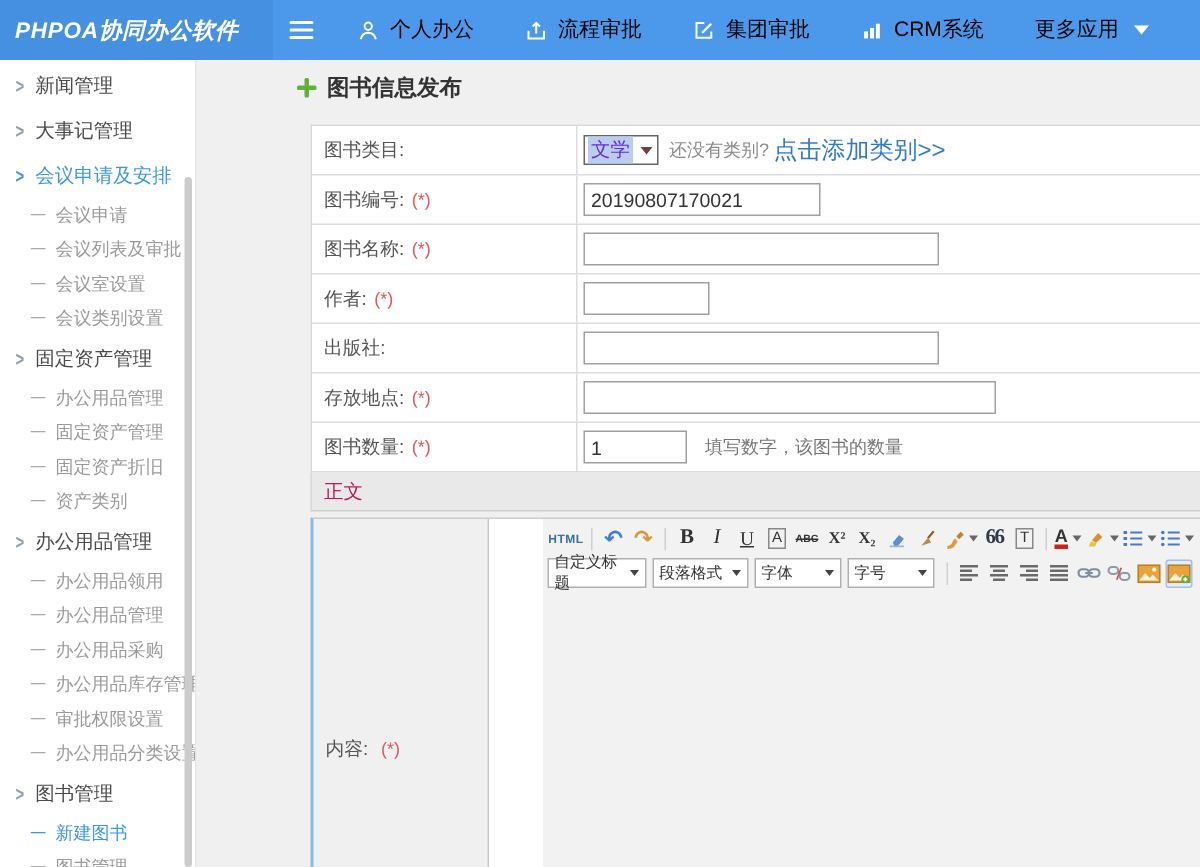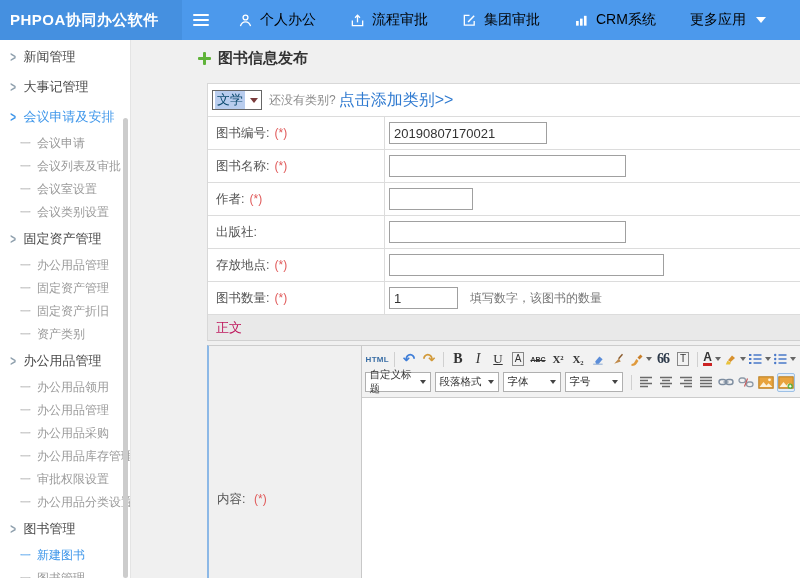--- a/index.html
+++ b/index.html
@@ -1,21 +1,21 @@
 <!DOCTYPE html>
 <html><head>
 <meta charset="utf-8">
 <style>
   * { margin:0; padding:0; box-sizing:border-box; }
   html,body { width:800px; height:578px; overflow:hidden; }
   body { font-family:"Liberation Sans","DejaVu Sans",sans-serif; background:#f0f0f0; position:relative; font-size:13px; color:#444; }
 
   
   .header { position:absolute; top:0; left:0; width:800px; height:40px; background:#4c99ec; display:flex; align-items:center; }
-  .logo { width:182px; height:40px; background:#4590e0; color:#fff; font-size:15px; font-weight:bold; display:flex; align-items:center; padding-left:10px; letter-spacing:.5px; }
+  .logo { width:182px; height:40px; background:#4590e0; color:#fff; font-size:15px; font-weight:bold; display:flex; align-items:center; padding-left:10px; letter-spacing:.5px;font-style:italic; }
   .hamburger { width:30px; height:40px; display:flex; align-items:center; justify-content:center; cursor:pointer; margin-left:4px; }
   .bars { width:16px; height:2px; background:#fff; position:relative; border-radius:1px; }
   .bars::before,.bars::after { content:""; position:absolute; left:0; width:16px; height:2px; background:#fff; border-radius:1px; }
   .bars::before { top:-5px; } .bars::after { top:5px; }
   .hnav { display:flex; align-items:center; margin-left:22px; }
   .hnav-item { display:flex; align-items:center; color:#000000; font-size:14px; margin-right:34px; cursor:pointer; }
   .hnav-item .hicon { margin-right:7px; display:inline-flex; }
   .caret-down { width:0; height:0; border-left:5px solid transparent; border-right:5px solid transparent; border-top:6px solid #fff; margin-left:10px; }
 
   
@@ -42,32 +42,32 @@
 
   
   .form-table { border-top:1px solid #d8d8d8; border-left:1px solid #d8d8d8; background:#fff; }
   .frow { display:flex; height:33px; border-bottom:1px solid #dcdcdc; align-items:stretch; }
   .fcell-label { width:177px; border-right:1px solid #dcdcdc; padding-left:8px; display:flex; align-items:center; font-size:12.5px; color:#555; }
   .req { color:#e05a5a; margin-left:5px; font-size:12px; }
   .fcell-field { flex:1; display:flex; align-items:center; padding-left:4px; }
   .txt-input { height:22px; border:1px solid #a0a0a0; background:#fff; font-size:13px; color:#333; padding:0 4px; font-family:"Liberation Sans","DejaVu Sans",sans-serif; }
   .hint { margin-left:12px; font-size:12px; color:#777; }
   .cat-select { display:inline-flex; align-items:center; border:1px solid #666; background:#fff; height:20px; padding:0 3px 0 2px; cursor:pointer; }
-  .cat-select-text { background:#b9cdee; color:#0c4a6e; font-size:13px; padding:0 2px; }
+  .cat-select-text { background:#b9cdee; color:#6d28d9; font-size:13px; padding:0 2px; }
   .sel-arrow { width:0; height:0; border-left:4px solid transparent; border-right:4px solid transparent; border-top:5px solid #7a3b3b; margin-left:5px; }
   .cat-note { margin-left:7px; font-size:12px; color:#8a8a8a; }
   .cat-link { margin-left:3px; font-size:16px; color:#2f7ad0; text-decoration:none; cursor:pointer; }
 
   
   .body-header { height:26px; line-height:25px; background:#e9e9e9; border-left:1px solid #d8d8d8; border-bottom:1px solid #d0d0d0; padding-left:8px; font-size:13px; color:#be185d; }
 
   
   .body-section { margin-top:4px; display:flex; border-left:2px solid #8cb8e6; border-top:1px solid #cccccc; height:234px; }
   .body-label-cell { width:176px; padding-left:8px; padding-top:145px; font-size:12.5px; color:#555; }
-  .editor-wrap { flex:1; border-left:1px solid #c8c8c8; background:#fff; display:flex; flex-direction:column; }
+  .editor-wrap { flex:1; border-left:1px solid #c8c8c8; background:#fff; display:flex; flex-direction:row;padding-left:36px; }
   .toolbar { background:#f2f2f2; border-bottom:1px solid #cccccc; padding:2px 3px 3px 3px; }
   .tb-row { display:flex; align-items:center; height:22px; }
   .tb-row2 { height:24px; }
   .tb { min-width:18px; height:19px; display:inline-flex; align-items:center; justify-content:center; margin:0 1px; cursor:pointer; border-radius:2px; font-size:12px; color:#333; }
   .tb-sep { width:1px; height:15px; background:#d0d0d0; margin:0 4px; }
   .g-html { font-size:8px; font-weight:bold; color:#3a6ea5; letter-spacing:.3px; }
   .g-undo { color:#3f7ed8; font-size:15px; font-weight:bold; }
   .g-redo { color:#d29a3a; font-size:15px; font-weight:bold; }
   .g-b { font-family:"Liberation Serif","DejaVu Serif",serif; font-weight:bold; font-size:14px; }
   .g-i { font-family:"Liberation Serif","DejaVu Serif",serif; font-style:italic; font-size:14px; }
@@ -212,20 +212,23 @@
 <div class="main">
   <div class="page-title">
     <span class="plus-icon"></span>
     <span class="page-title-text">图书信息发布</span>
   </div>
 
   <div class="content">
     <div class="form-table">
 
       <div class="frow">
+        <div class="fcell-label">
+          <span>图书类目:</span>
+        </div>
         <div class="fcell-field">
           <span class="cat-select">
             <span class="cat-select-text">文学</span>
             <span class="sel-arrow"></span>
           </span>
           <span class="cat-note">还没有类别?</span>
           <a class="cat-link">点击添加类别&gt;&gt;</a>
         </div>
       </div>
 

